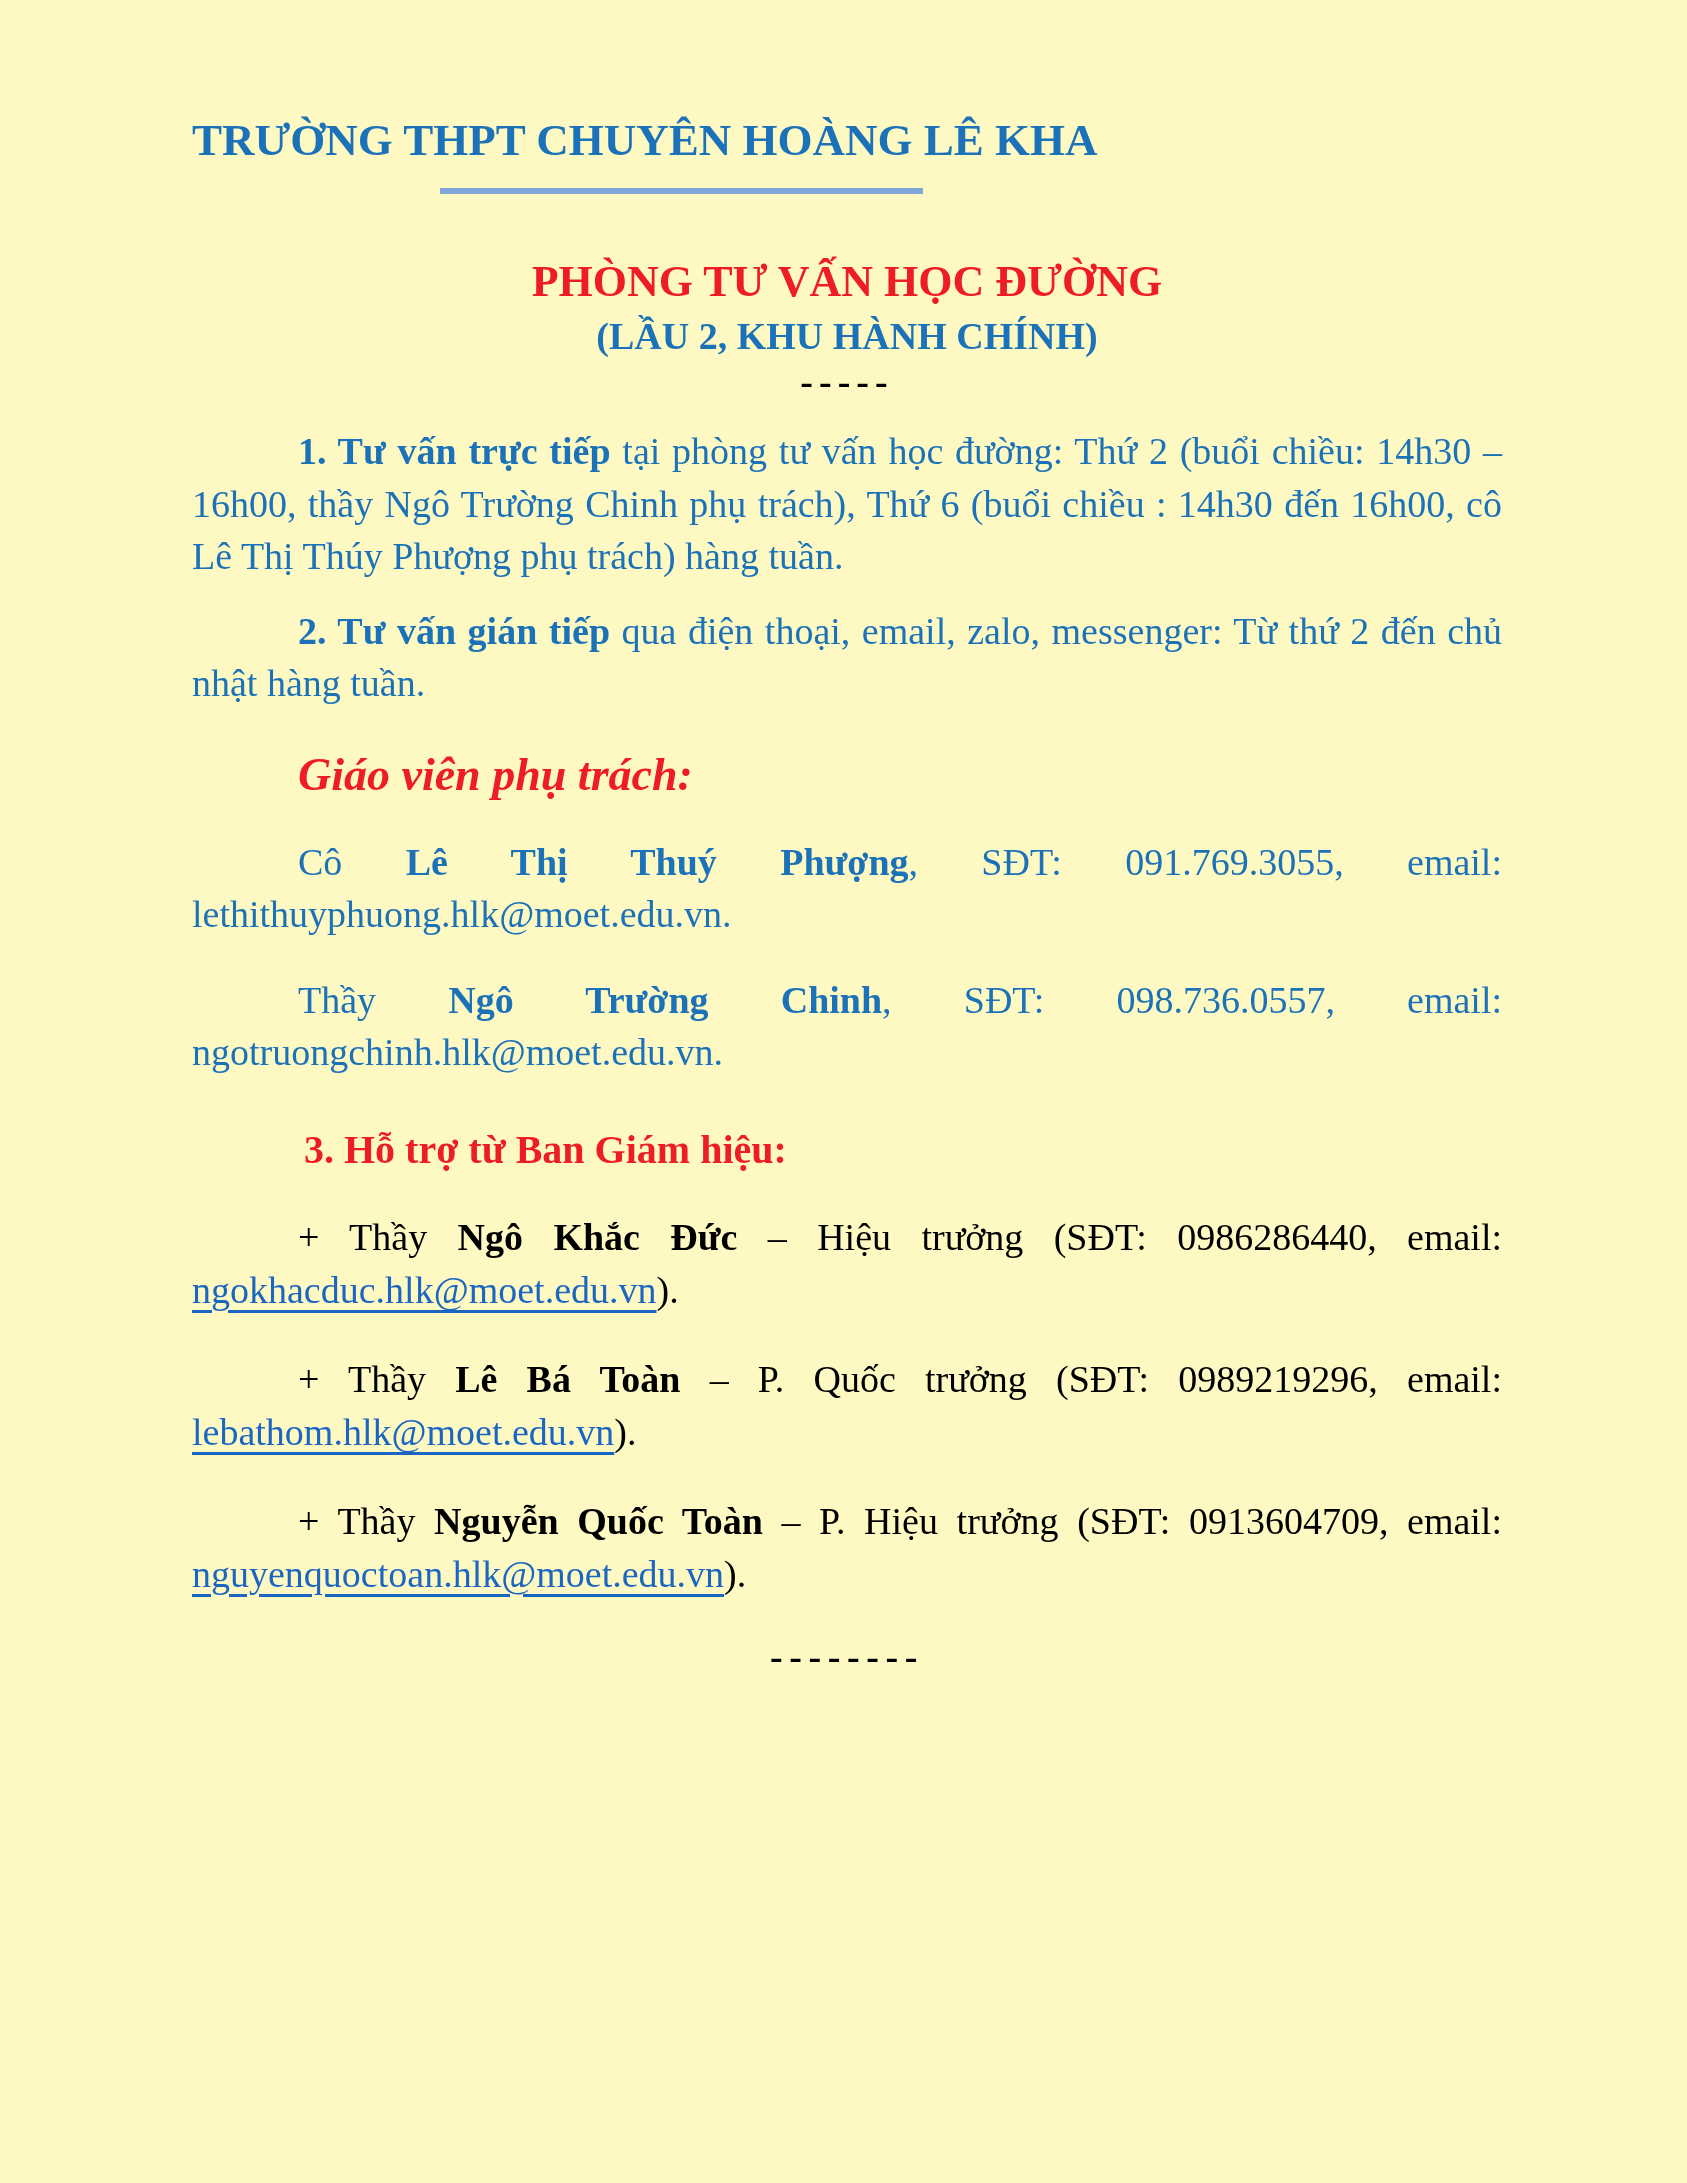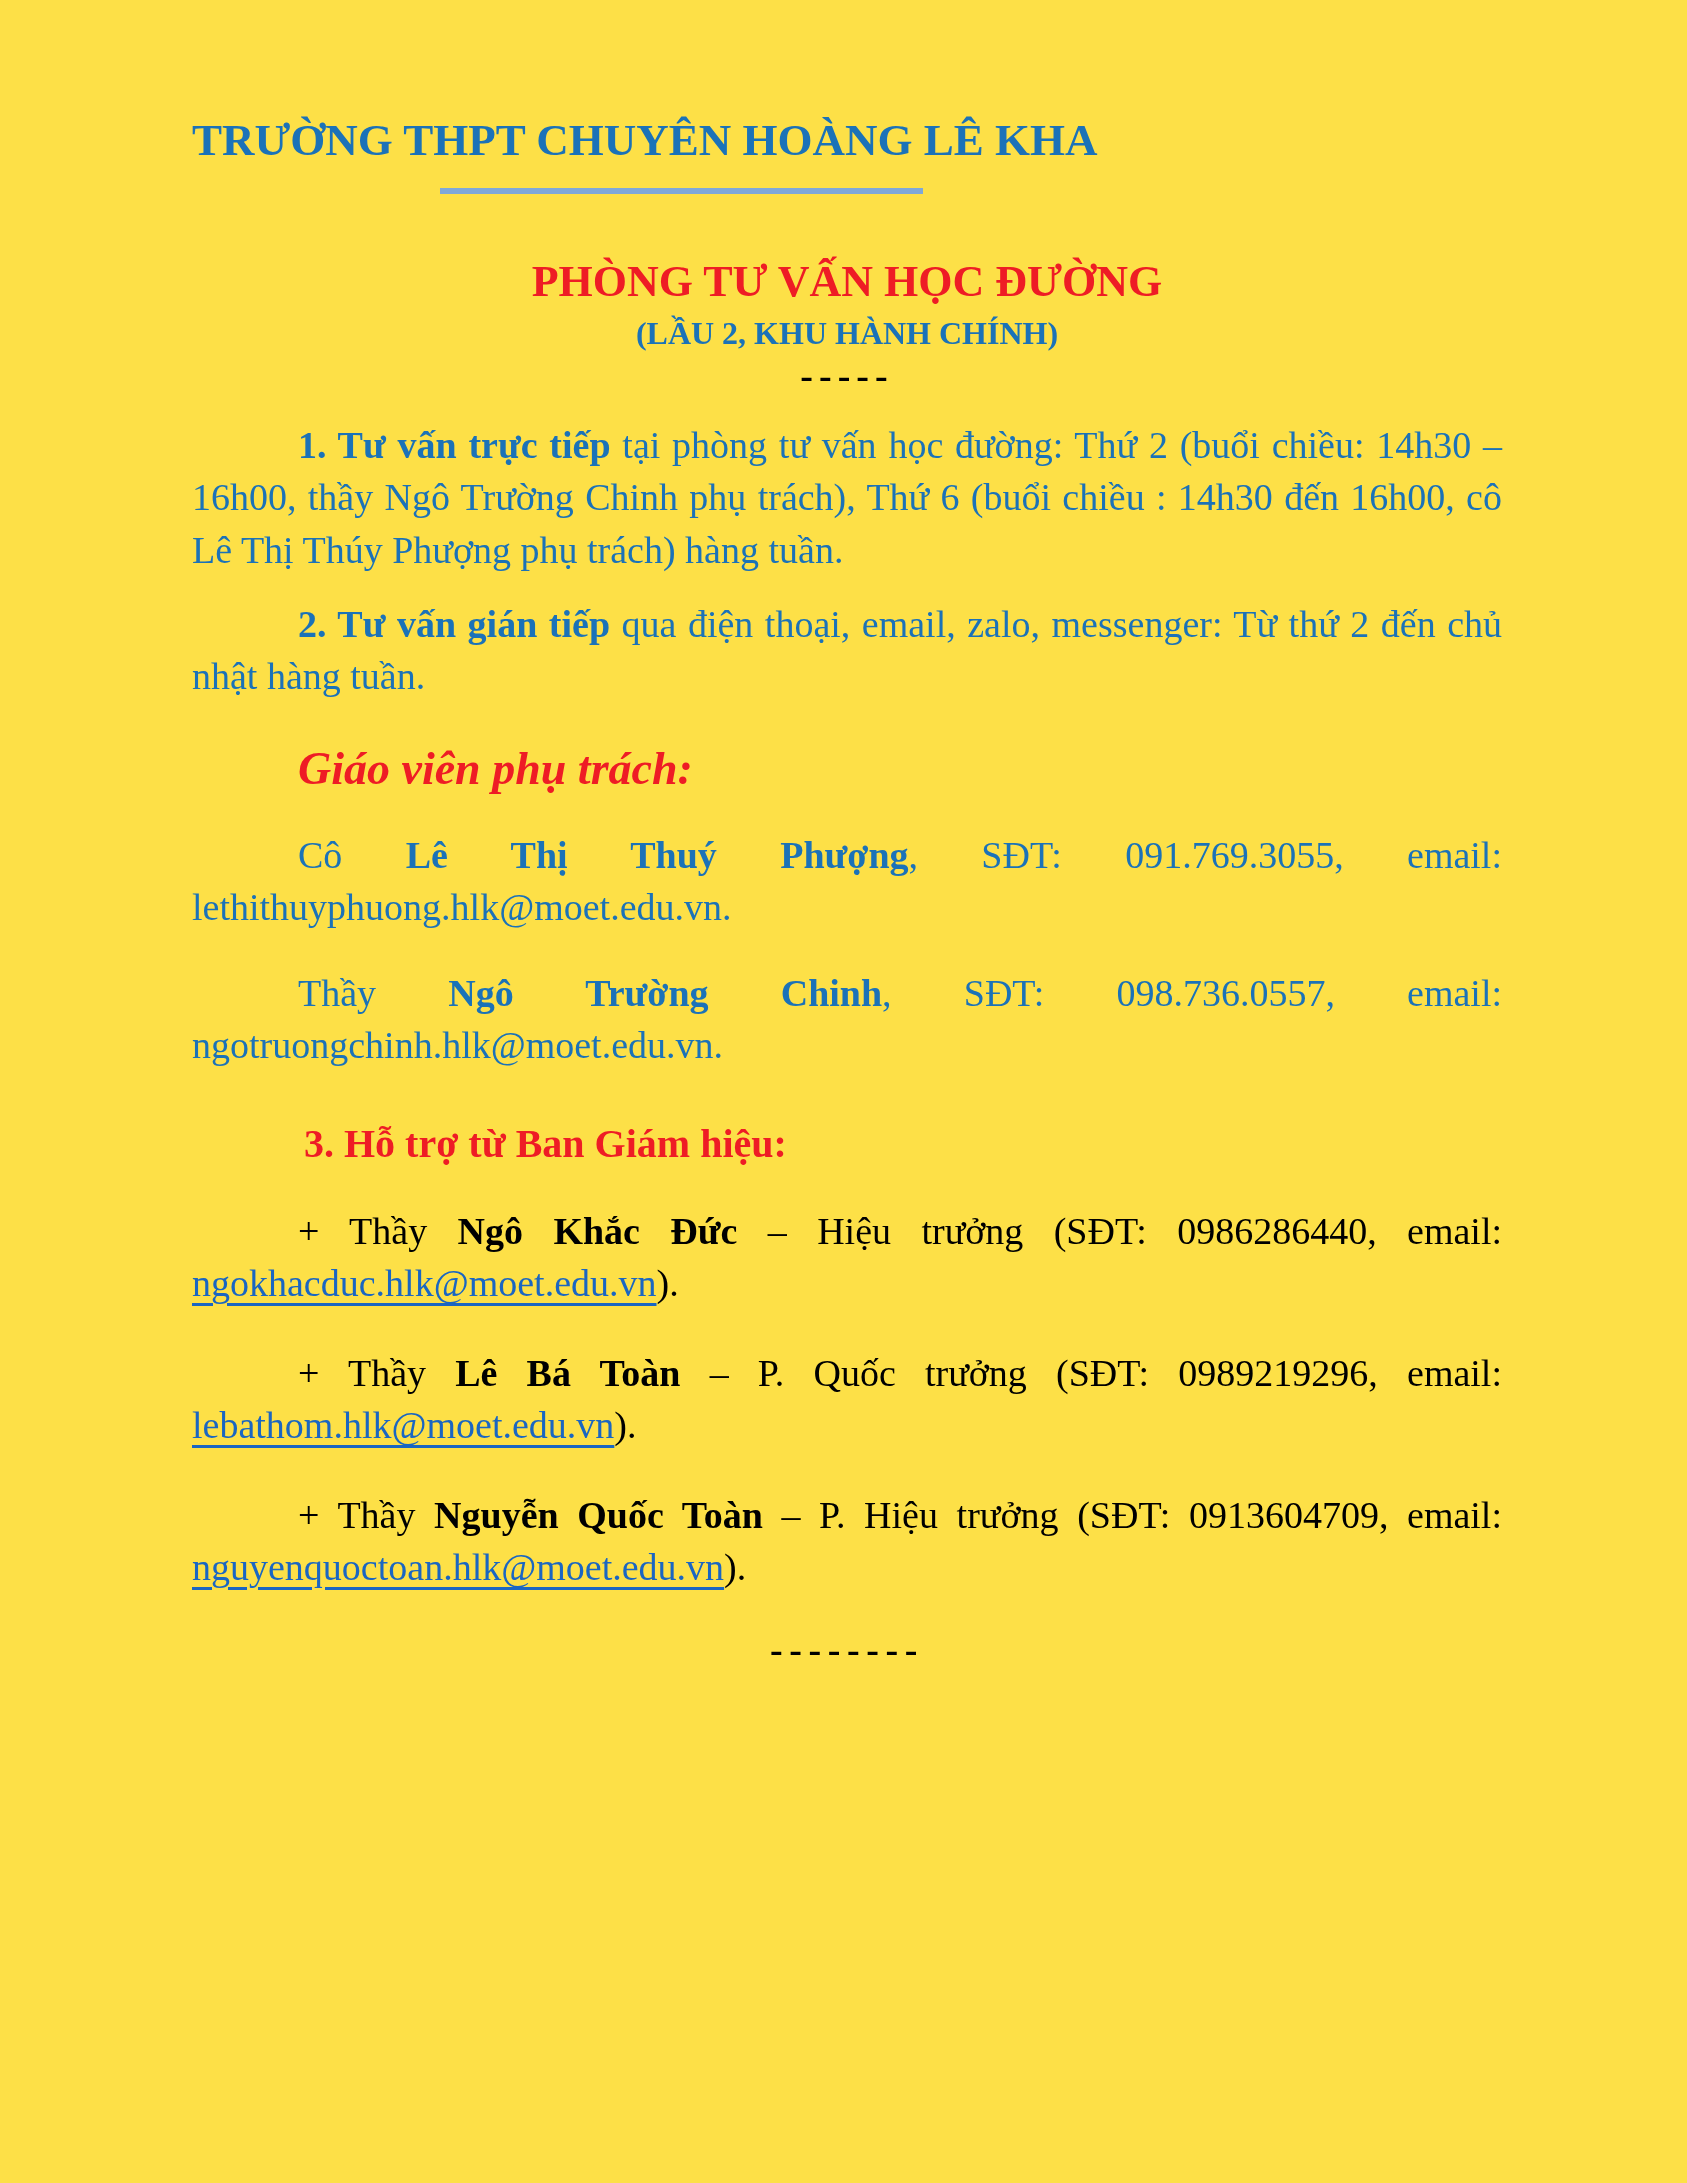--- a/index.html
+++ b/index.html
@@ -4,21 +4,21 @@
 <style>
   html, body {
     margin: 0;
     padding: 0;
     background: #ffffff;
   }
   .page {
     position: relative;
     width: 1687px;
     height: 2183px;
-    background: #fde047;
+    background: #fef9c3;
     box-sizing: border-box;
     padding: 116px 185px 0 192px;
     font-family: "Liberation Serif", "DejaVu Serif", serif;
     color: #000000;
     overflow: hidden;
   }
   .school {
     margin: 0;
     font-size: 45px;
     line-height: 1.1;
@@ -36,21 +36,21 @@
     margin: 64px 0 0 0;
     text-align: center;
     font-size: 44px;
     line-height: 1.1;
     font-weight: bold;
     color: #ee1c25;
   }
   .doc-subtitle {
     margin: 9.3px 0 0 0;
     text-align: center;
-    font-size: 32px;
+    font-size: 38px;
     line-height: 1.1;
     font-weight: bold;
     color: #1b72b8;
   }
   .sep {
     text-align: center;
     font-size: 38px;
     line-height: 1.1;
     font-weight: bold;
     color: #000000;

